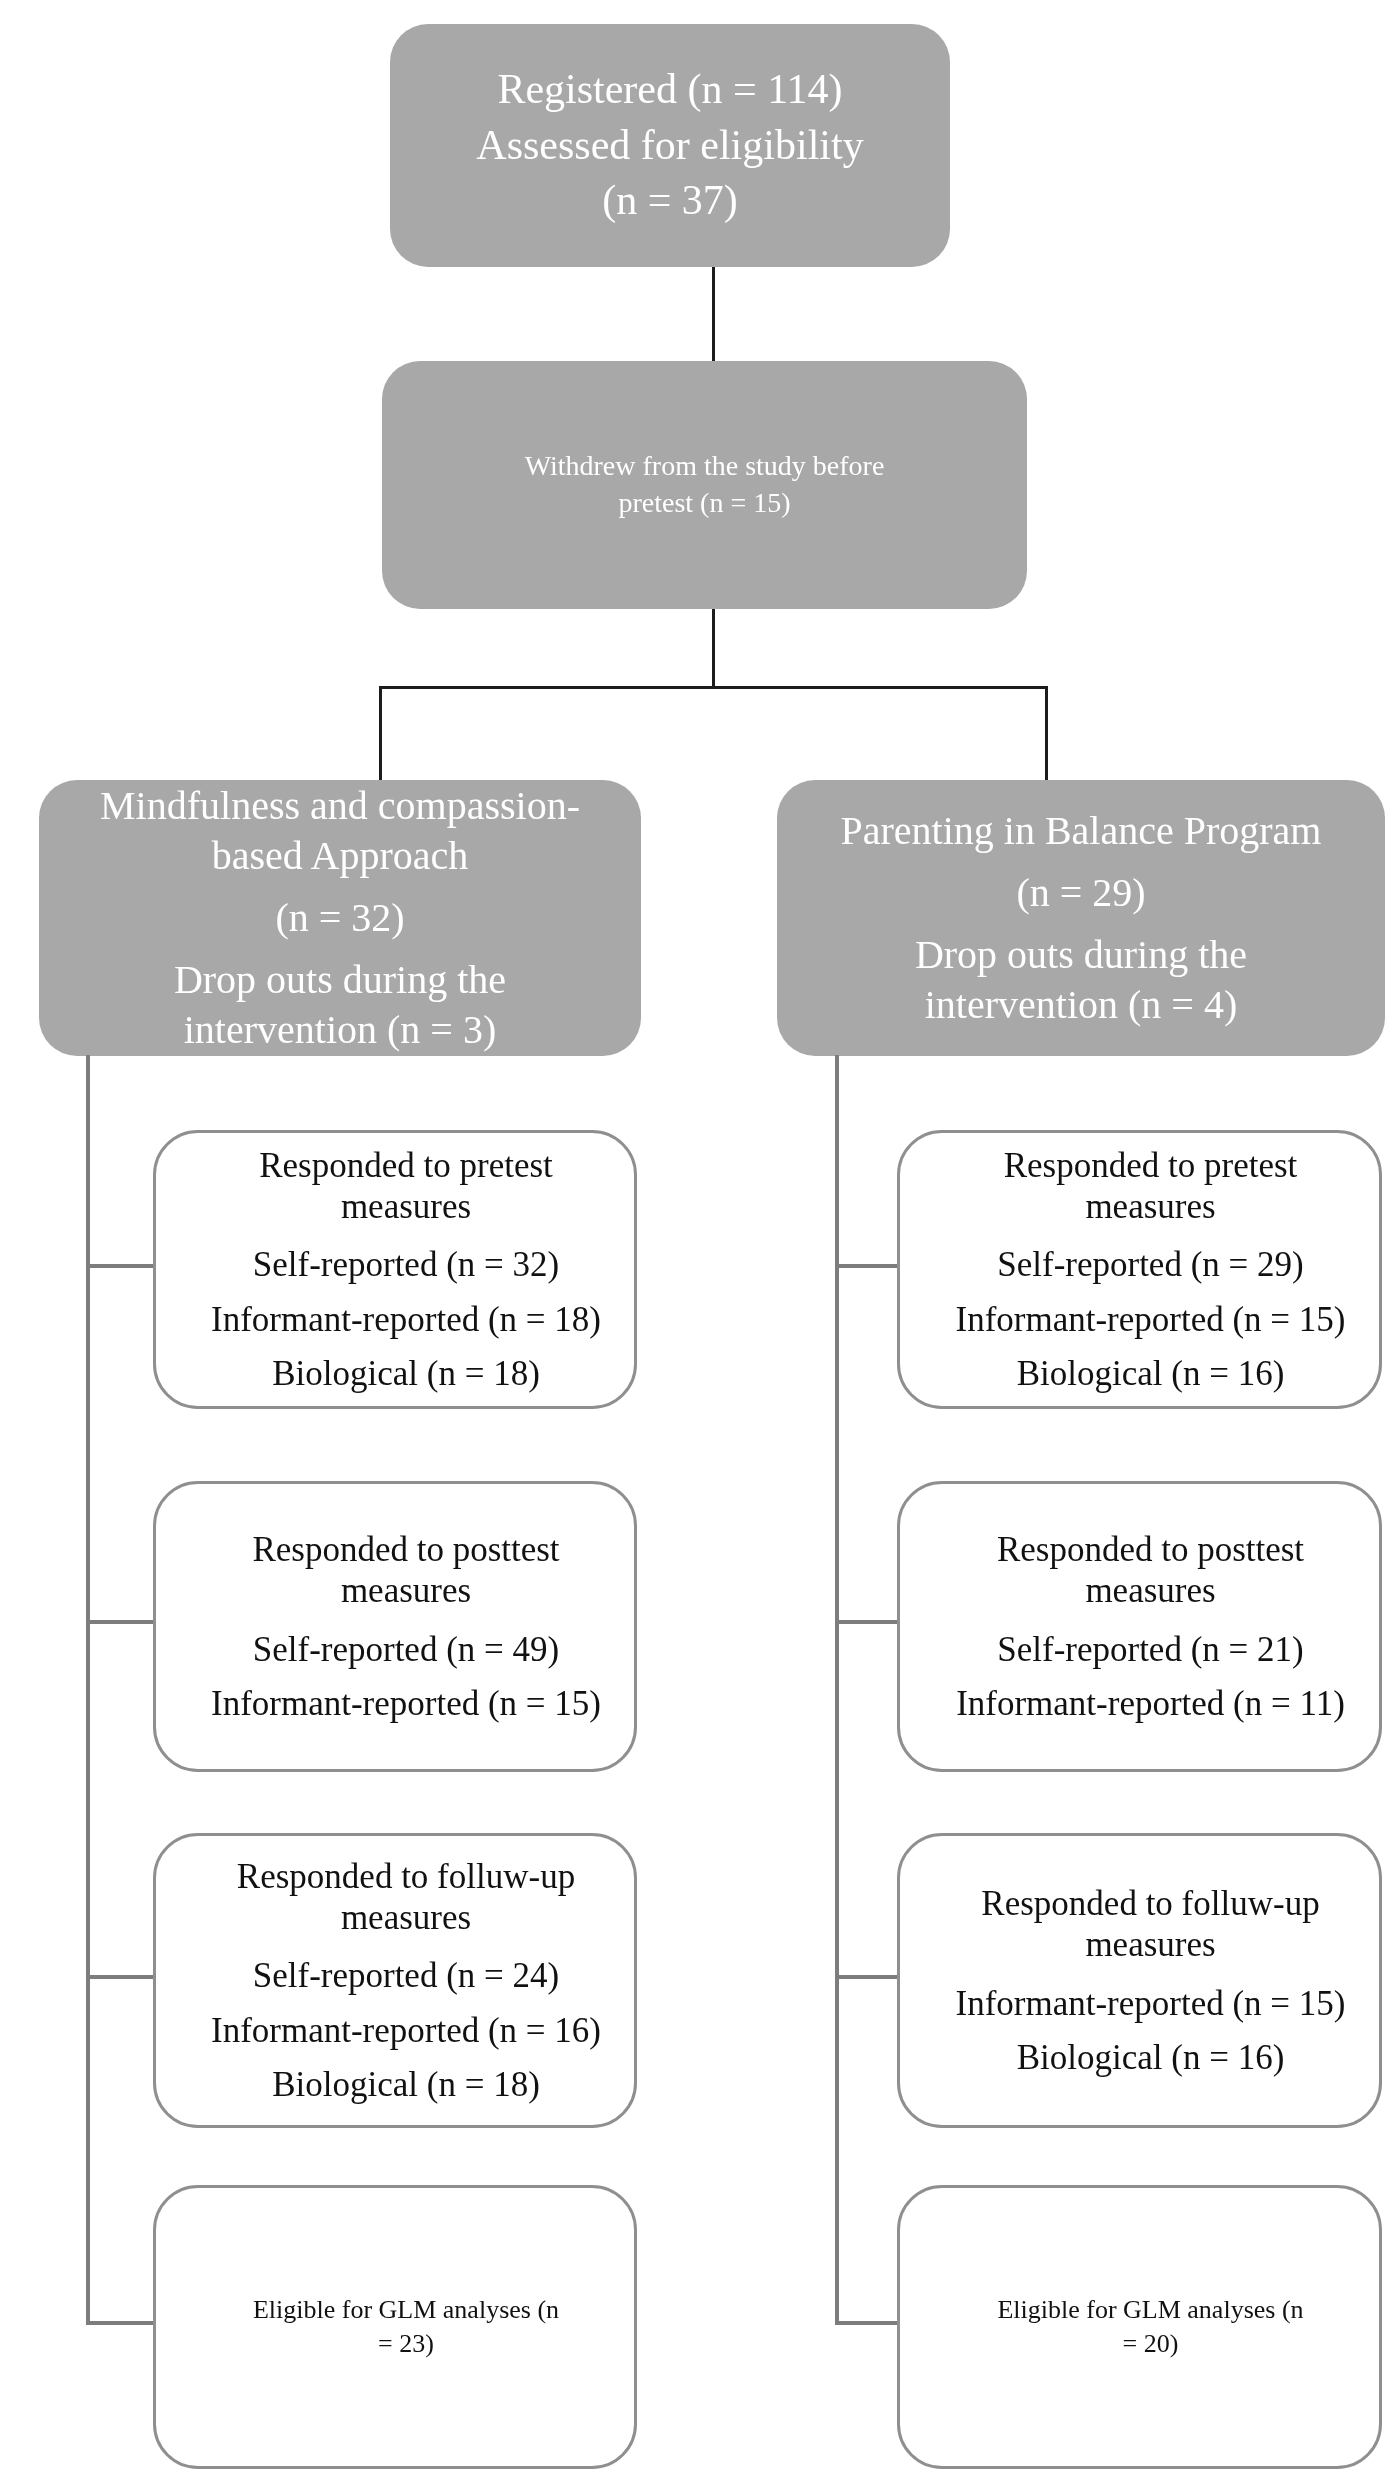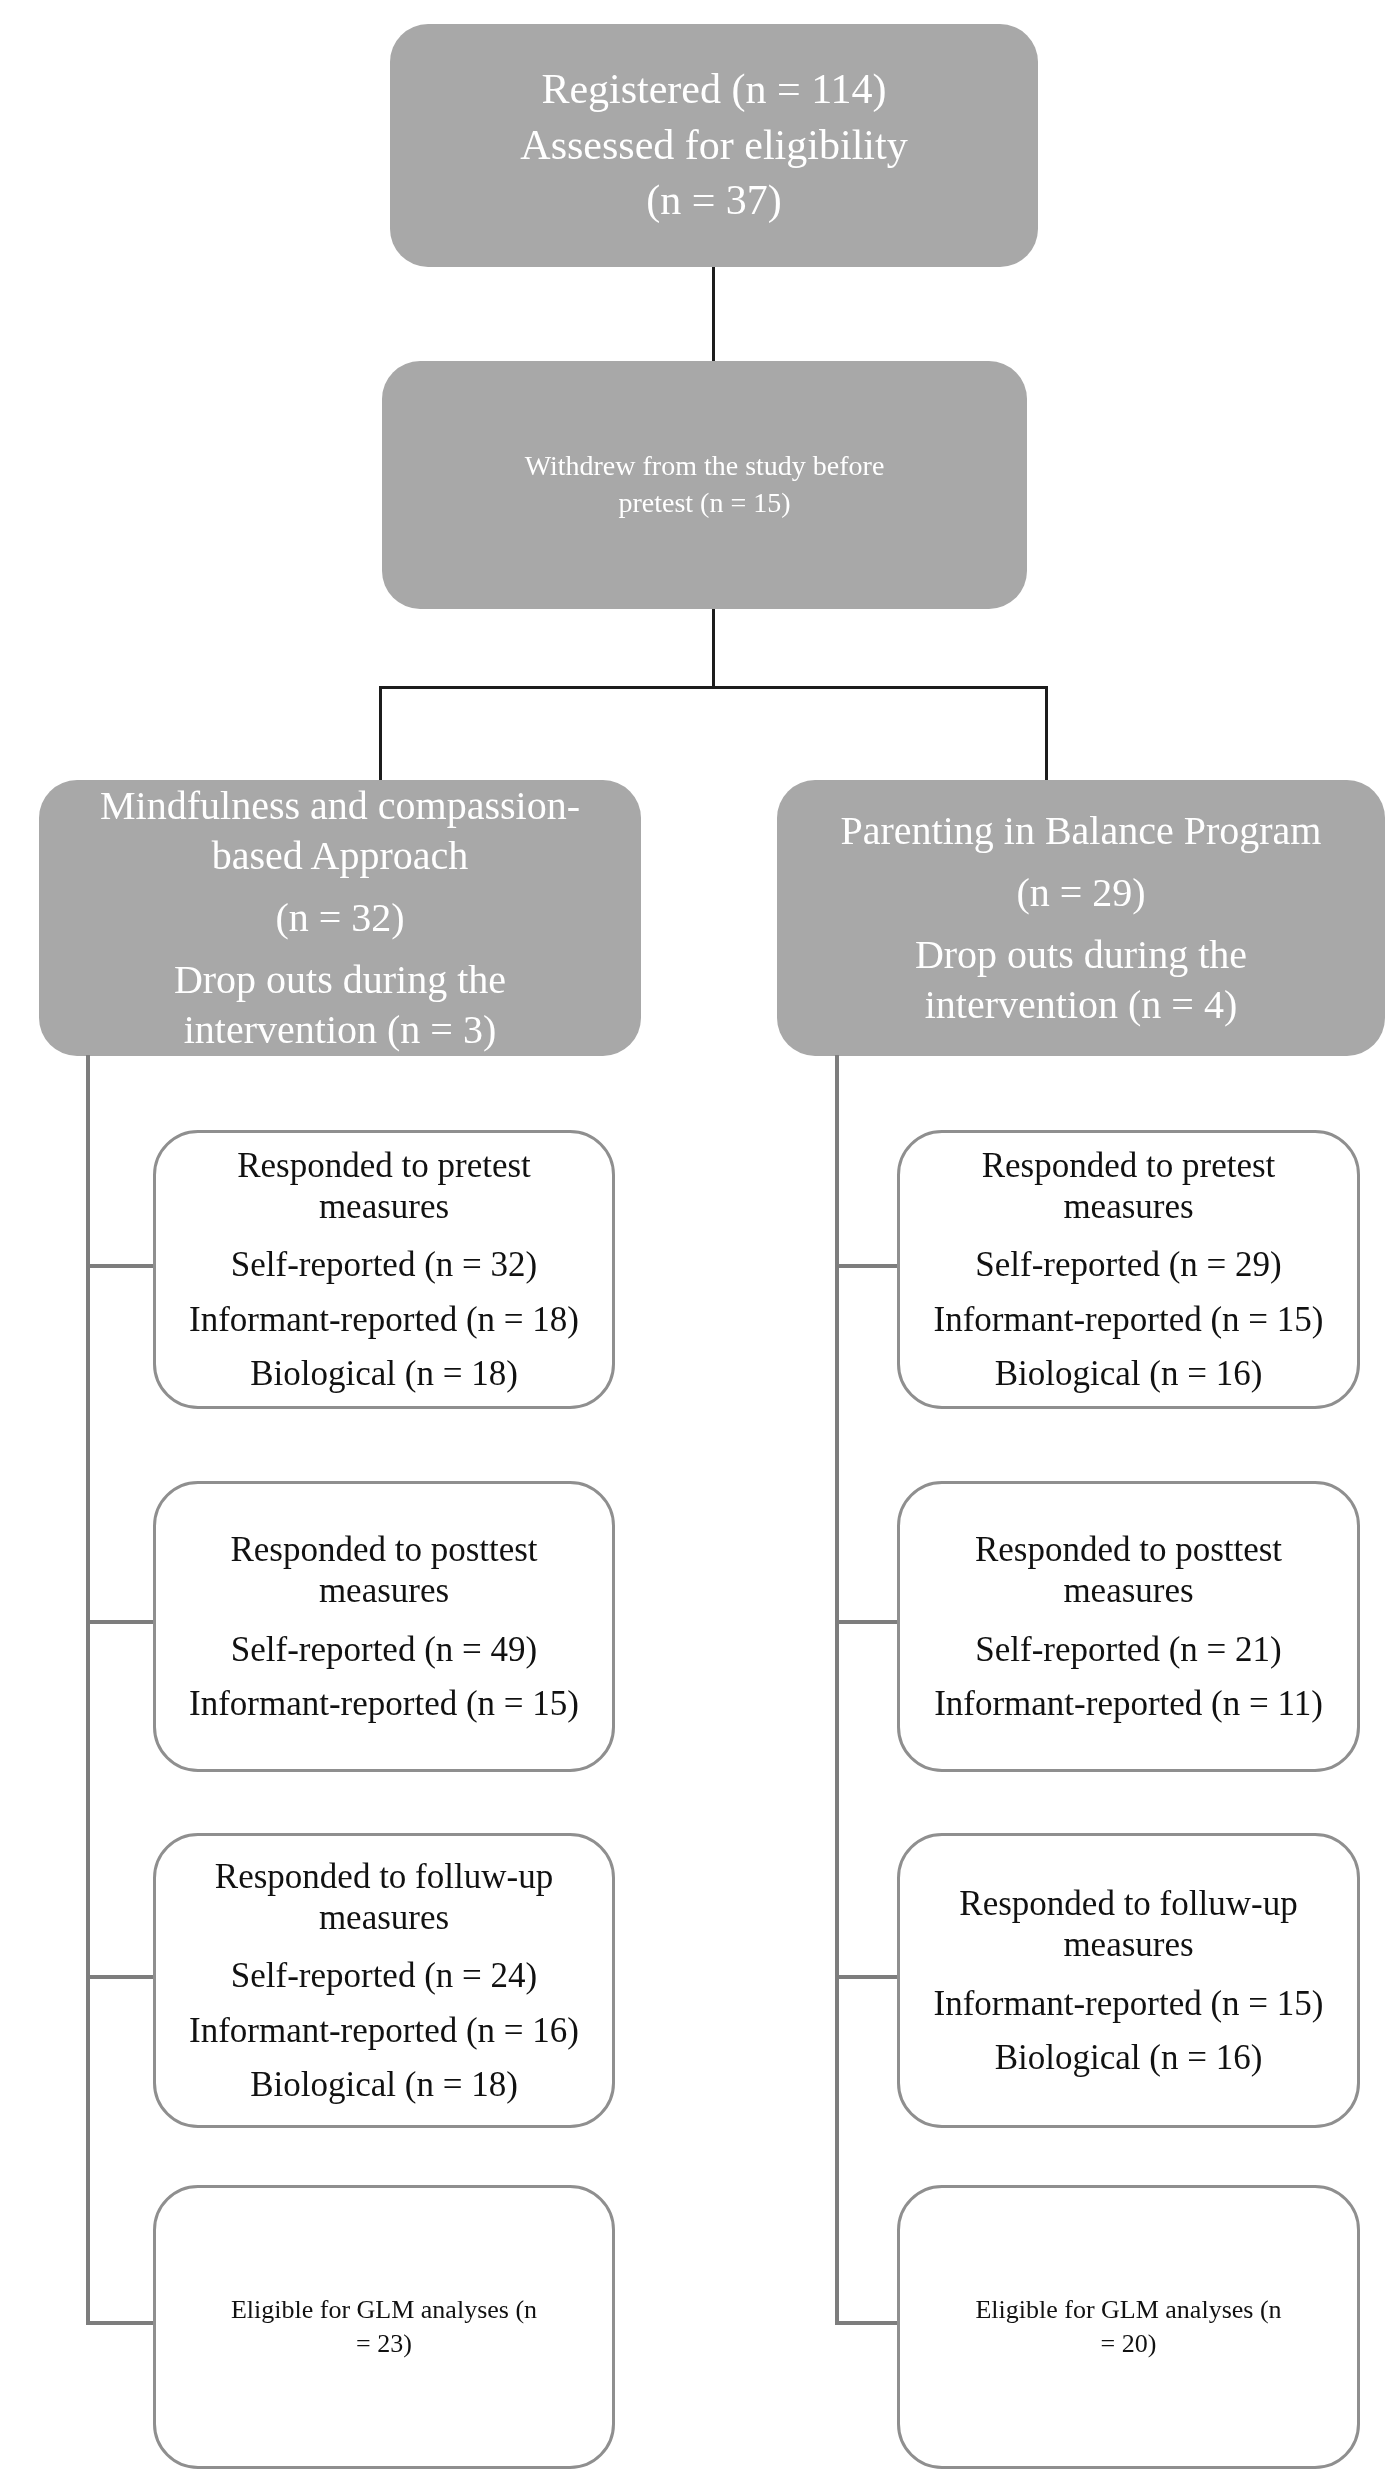--- a/index.html
+++ b/index.html
@@ -18,40 +18,41 @@
     position: absolute;
     background: #a8a8a8;
     border-radius: 38px;
     color: #ffffff;
     display: flex;
     flex-direction: column;
     align-items: center;
     justify-content: center;
     text-align: center;
   }
-  .node-registered { left: 390px; top: 24px;  width: 648px; height: 243px; font-size: 42px; line-height: 1.32; }
+  .node-registered { left: 390px; top: 24px;  width: 560px; height: 243px; font-size: 42px; line-height: 1.32; }
   .node-withdrew   { left: 382px; top: 361px; width: 645px; height: 248px; font-size: 28px; line-height: 1.32; }
   .node-branch-left  { left: 39px;  top: 780px; width: 602px; height: 276px; font-size: 40px; line-height: 1.25; }
   .node-branch-right { left: 777px; top: 780px; width: 608px; height: 276px; font-size: 40px; line-height: 1.25; }
   .branch-n    { margin-top: 12px; }
   .branch-drop { margin-top: 12px; }
 
   
   .outcome-box {
     position: absolute;
     background: #ffffff;
     border: 3px solid #8f8f8f;
     border-radius: 45px;
     color: #111111;
     display: flex;
     flex-direction: column;
     align-items: center;
     justify-content: center;
     text-align: center;
     font-size: 35px;
+    padding-left: 22px;
   }
   .col-left  { left: 153px; width: 456px; }
   .col-right { left: 897px; width: 457px; }
   .row-pretest  { top: 1130px; height: 273px; }
   .row-posttest { top: 1481px; height: 285px; }
   .row-followup { top: 1833px; height: 289px; }
   .row-glm      { top: 2185px; height: 278px; font-size: 26px; }
   .box-title .tline { line-height: 1.18; }
   .box-items { margin-top: 4px; }
   .box-items .tline { margin-top: 13px; line-height: 1.18; }

